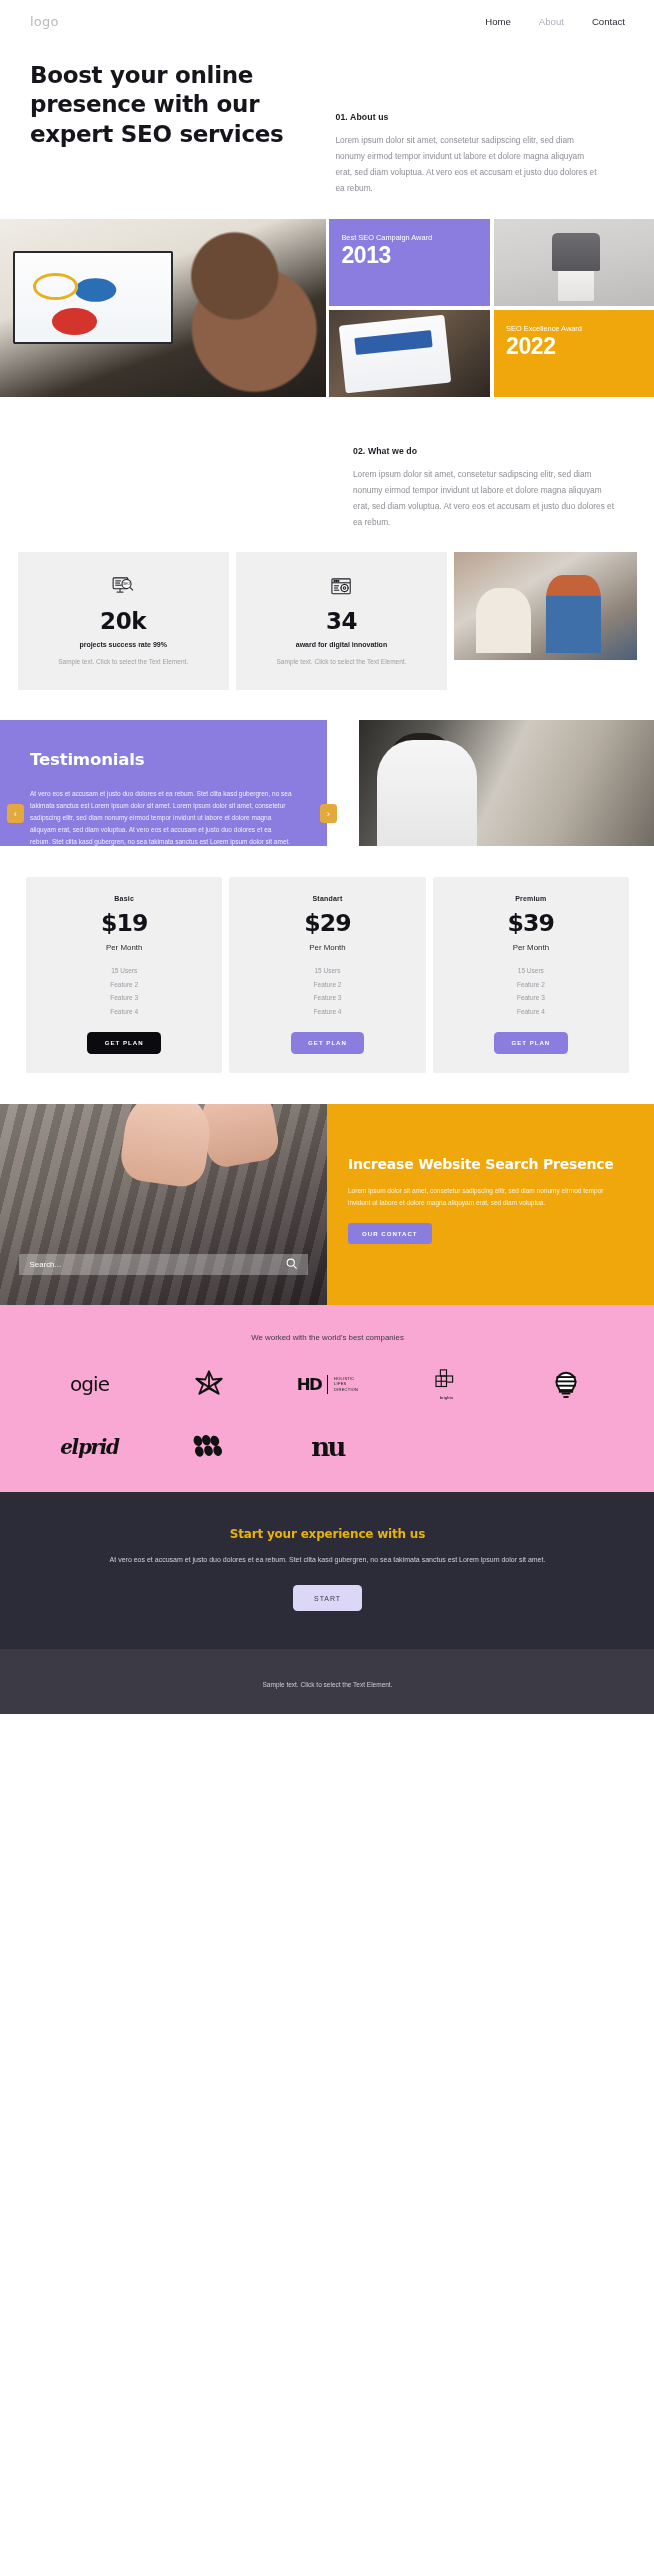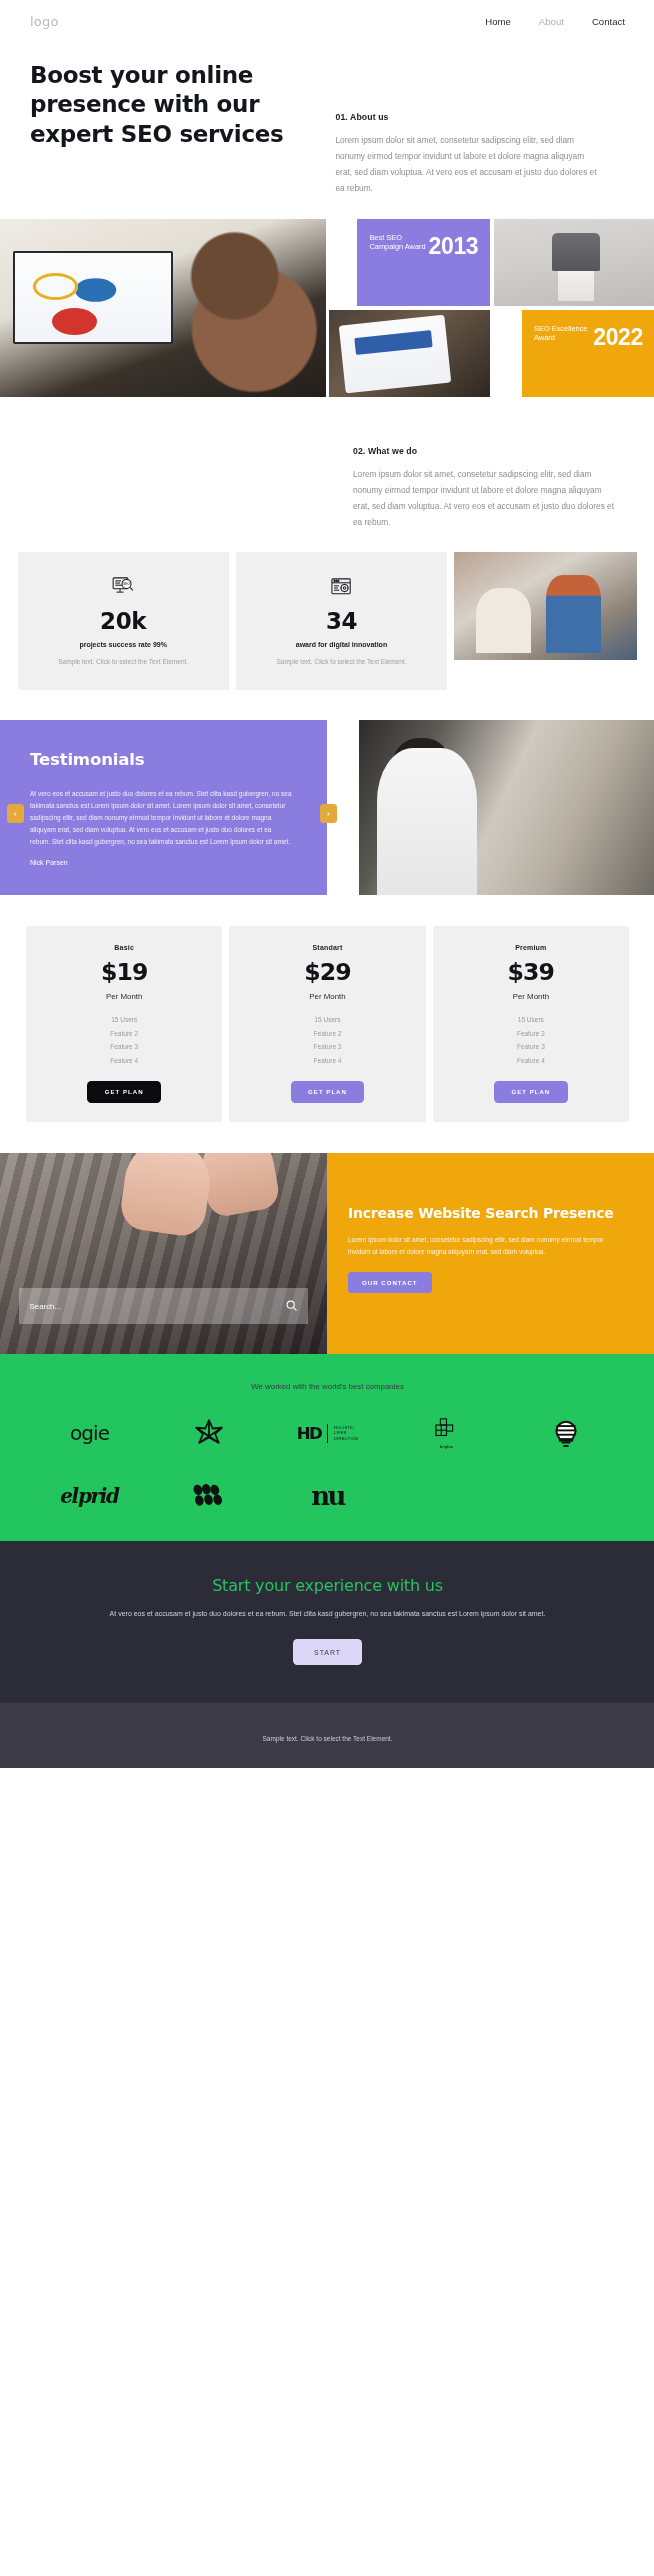--- a/index.html
+++ b/index.html
@@ -52,21 +52,21 @@
   
   .awards{
     display:grid; grid-template-columns:1fr 1fr 1fr 1fr;
     grid-template-rows:87px 87px;
     gap:3.5px; margin-top:23px; height:178px;
   }
   .aw-photo{ position:relative; overflow:hidden; }
   .aw-photo.main{ grid-column:1/3; grid-row:1/3; }
   .aw-card{
     padding:14px 12.2px; color:#fff; position:relative;
-    display:flex; flex-direction:row; justify-content:space-between;margin-left:28px;
+    display:flex; flex-direction:column; 
   }
   .aw-card .aw-label{ font-size:7.4px; font-weight:400; }
   .aw-card .aw-year{ font-size:23px; font-weight:700; letter-spacing:-0.4px; }
   .aw-purple{ background:#8b7ce0; }
   .aw-orange{ background:#efa70c; }
 
   
   .ph{ width:100%; height:100%; display:block; }
 
   
@@ -91,21 +91,21 @@
     font-family:"DejaVu Sans", sans-serif;
     font-size:23px; font-weight:700; color:#121218; letter-spacing:-0.4px;
     line-height:1;
   }
   .stat-label{ font-size:7px; font-weight:700; color:#1c1c24; margin-top:8.7px; }
   .stat-desc{ font-size:6.5px; color:#a0a0a8; margin-top:7.9px; line-height:1.7; }
   .stat-photo{ flex:1 1 0; overflow:hidden; min-height:108px; }
 
   
   .testi{
-    display:flex; margin-top:30px; height:175px; position:relative;gap:32px;
+    display:flex; margin-top:30px; height:126px; position:relative;gap:32px;
   }
   .testi-left{
     width:327px; background:#8b7ce0; color:#fff; padding:30px 35px 0 30px;
     position:relative;
   }
   .testi-left h3{
     font-family:"DejaVu Sans", sans-serif;
     font-size:16.6px; font-weight:700; margin-bottom:19px; letter-spacing:-0.2px;
   }
   .testi-quote{ font-size:6.5px; line-height:1.85; color:#f2effd; }
@@ -147,21 +147,21 @@
     color:#fff; cursor:pointer; border:none;
     font-family:"Liberation Sans", sans-serif;
   }
   .btn-dark{ background:#0b0b0f; }
   .btn-purple{ background:#8b7ce0; }
 
   
   .presence{ display:flex; height:201px; }
   .presence-left{ width:327px; position:relative; overflow:hidden; }
   .searchbar{
-    position:absolute; left:19px; right:19px; bottom:30px; height:36px;
+    position:absolute; left:19px; right:19px; bottom:30px; height:21px;
     background:rgba(255,255,255,.30);
     display:flex; align-items:center; justify-content:space-between;
     padding:0 10.5px;
   }
   .searchbar .sp{ font-size:7.9px; color:#fff; }
   .presence-right{
     flex:1; background:#efa70c; color:#fff; padding:51px 30px 0 21px;
   }
   .presence-right h2{
     font-family:"DejaVu Sans", sans-serif;
@@ -170,33 +170,33 @@
   }
   .presence-right p{ font-size:6.5px; line-height:1.85; color:#fdf3df; max-width:279px;}
   .btn-contact{
     display:inline-block; margin-top:14px; background:#8b7ce0; color:#fff;
     font-size:6.1px; font-weight:700; letter-spacing:1px; padding:7px 14px;
     border-radius:3.5px; cursor:pointer; border:none;
     font-family:"Liberation Sans", sans-serif;
   }
 
   
-  .partners{ padding:28px 30px 26px; text-align:center; background:#22c55e; }
+  .partners{ padding:28px 30px 26px; text-align:center; background:#f9a8d4; }
   .partners-title{ font-size:7.9px; color:#3a3a44; margin-bottom:23px; font-weight:400;}
   .logo-grid{
     display:grid; grid-template-columns:repeat(5,1fr);
     row-gap:24.5px; align-items:center; justify-items:center;
   }
   .logo-cell{ height:38px; display:flex; align-items:center; justify-content:center; }
 
   
   .cta{ background:#2c2b38; padding:35px 30px 38px; text-align:center; }
   .cta h2{
     font-family:"DejaVu Sans", sans-serif;
-    font-size:16px; font-weight:400; color:#22c55e; letter-spacing:-0.2px;
+    font-size:12px; font-weight:700; color:#eab308; letter-spacing:-0.2px;
   }
   .cta p{ font-size:7px; color:#d3d2db; line-height:2.1; margin-top:12.2px; }
   .btn-start{
     display:inline-block; margin-top:17.5px; background:#ddd7f7; color:#3a3846;
     font-size:7px; font-weight:400; letter-spacing:0.9px; padding:9.6px 21px;
     border-radius:4.4px; cursor:pointer; border:none;
     font-family:"Liberation Sans", sans-serif;
   }
   .footer{ background:#3b3a45; padding:24.5px 30px; text-align:center; }
   .footer span{ font-size:6.5px; color:#cfcfd6; }

